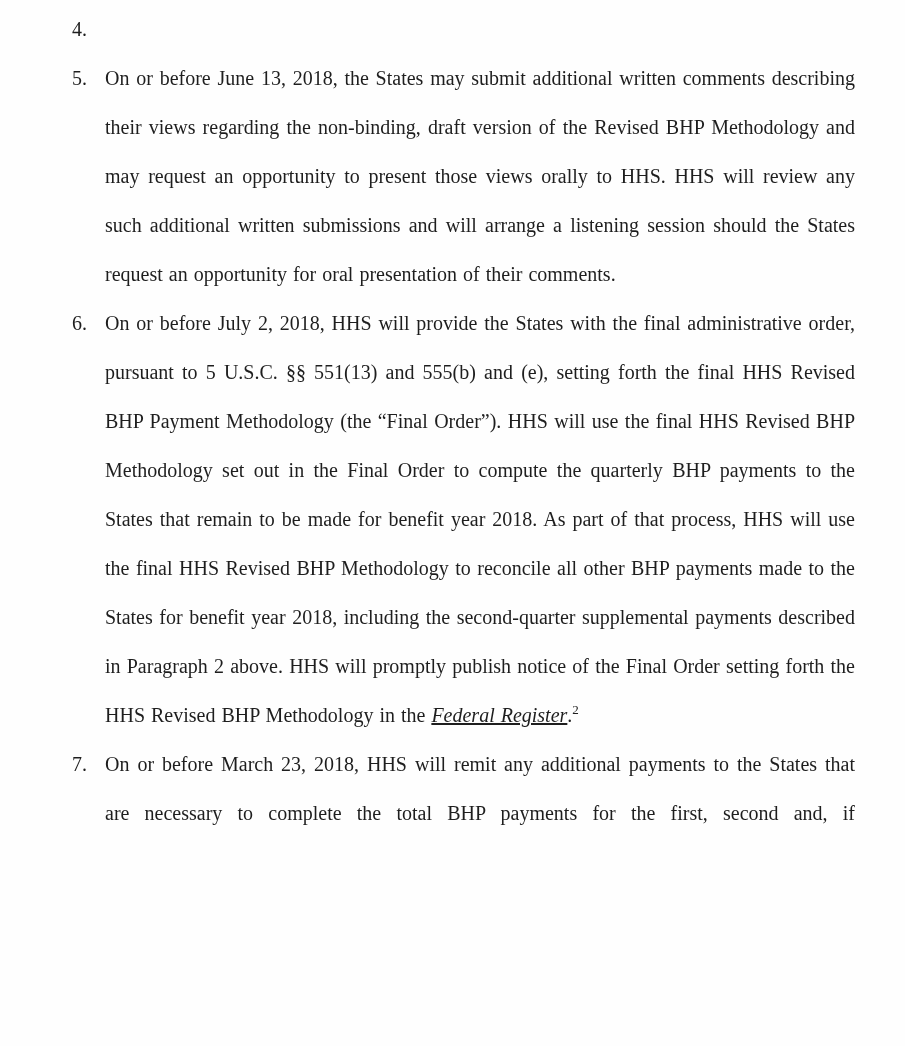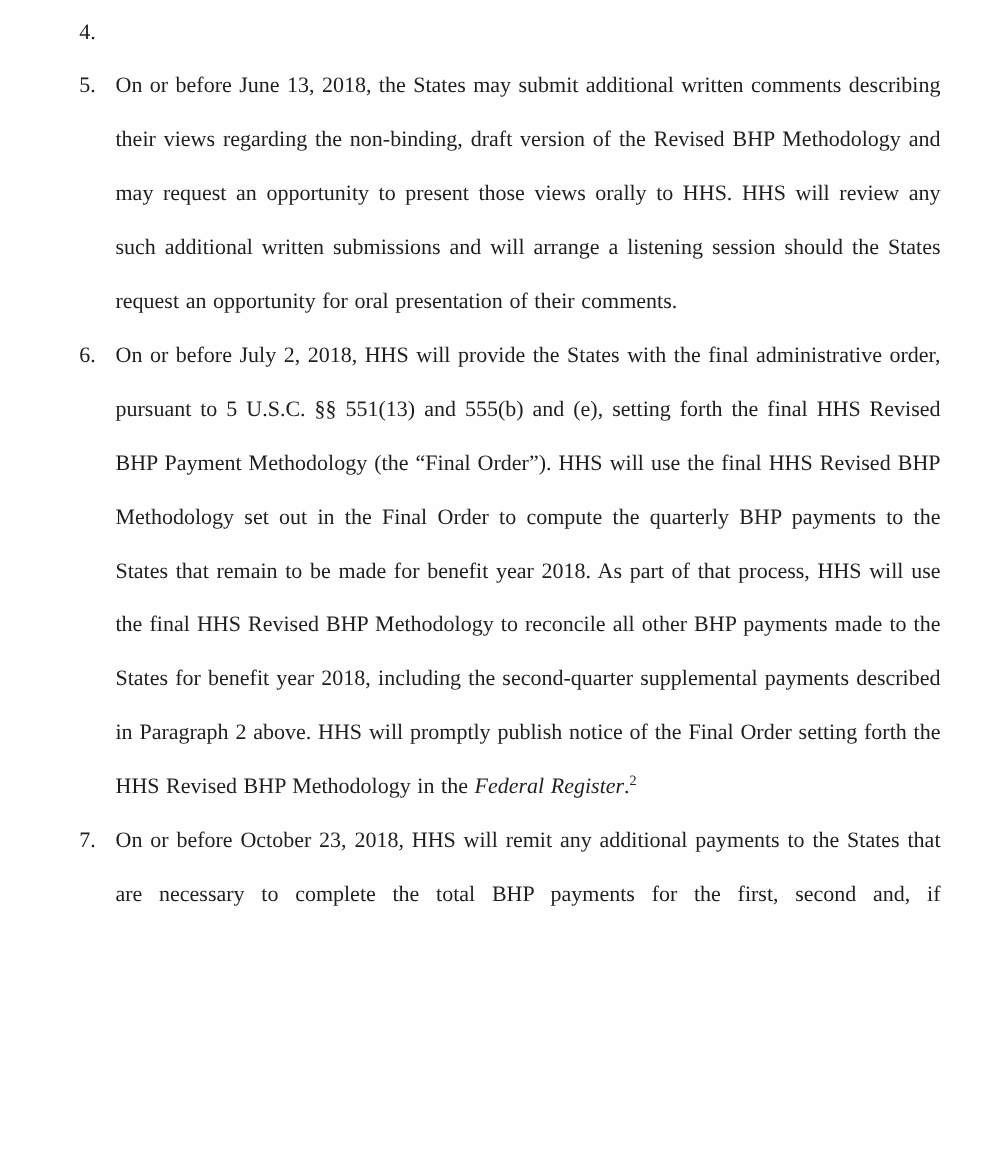--- a/index.html
+++ b/index.html
@@ -34,20 +34,21 @@
     font-size: 20px;
     line-height: 49px;
     text-align: justify;
     word-spacing: 1px;
   }
   .para-text.justify-last {
     text-align-last: justify;
   }
   .citation-italic {
     font-style: italic;
+    text-decoration: underline;
   }
   sup.footnote {
     font-size: 13px;
     line-height: 0;
     vertical-align: super;
   }
 </style>
 </head>
 <body>
 
@@ -62,16 +63,16 @@
     <div class="para-text"><span>On or before June 13, 2018, the States may submit additional written comments describing their views regarding the non-binding, draft version of the Revised BHP Methodology and may request an opportunity to present those views orally to HHS. HHS will review any such additional written submissions and will arrange a listening session should the States request an opportunity for oral presentation of their comments.</span></div>
   </div>
 
   <div class="para">
     <div class="para-number">6.</div>
     <div class="para-text"><span>On or before July 2, 2018, HHS will provide the States with the final administrative order, pursuant to 5 U.S.C. §§ 551(13) and 555(b) and (e), setting forth the final HHS Revised BHP Payment Methodology (the “Final Order”).  HHS will use the final HHS Revised BHP Methodology set out in the Final Order to compute the quarterly BHP payments to the States that remain to be made for benefit year 2018.  As part of that process, HHS will use the final HHS Revised BHP Methodology to reconcile all other BHP payments made to the States for benefit year 2018, including the second-quarter supplemental payments described in Paragraph 2 above.  HHS will promptly publish notice of the Final Order setting forth the HHS Revised BHP Methodology in the </span><span class="citation-italic">Federal Register</span><span>.</span><sup class="footnote">2</sup></div>
   </div>
 
   <div class="para">
     <div class="para-number">7.</div>
-    <div class="para-text justify-last"><span>On or before October 23, 2018, HHS will remit any additional payments to the States that are necessary to complete the total BHP payments for the first, second and, if</span></div>
+    <div class="para-text justify-last"><span>On or before March 23, 2018, HHS will remit any additional payments to the States that are necessary to complete the total BHP payments for the first, second and, if</span></div>
   </div>
 
 </div>
 
 </body></html>

